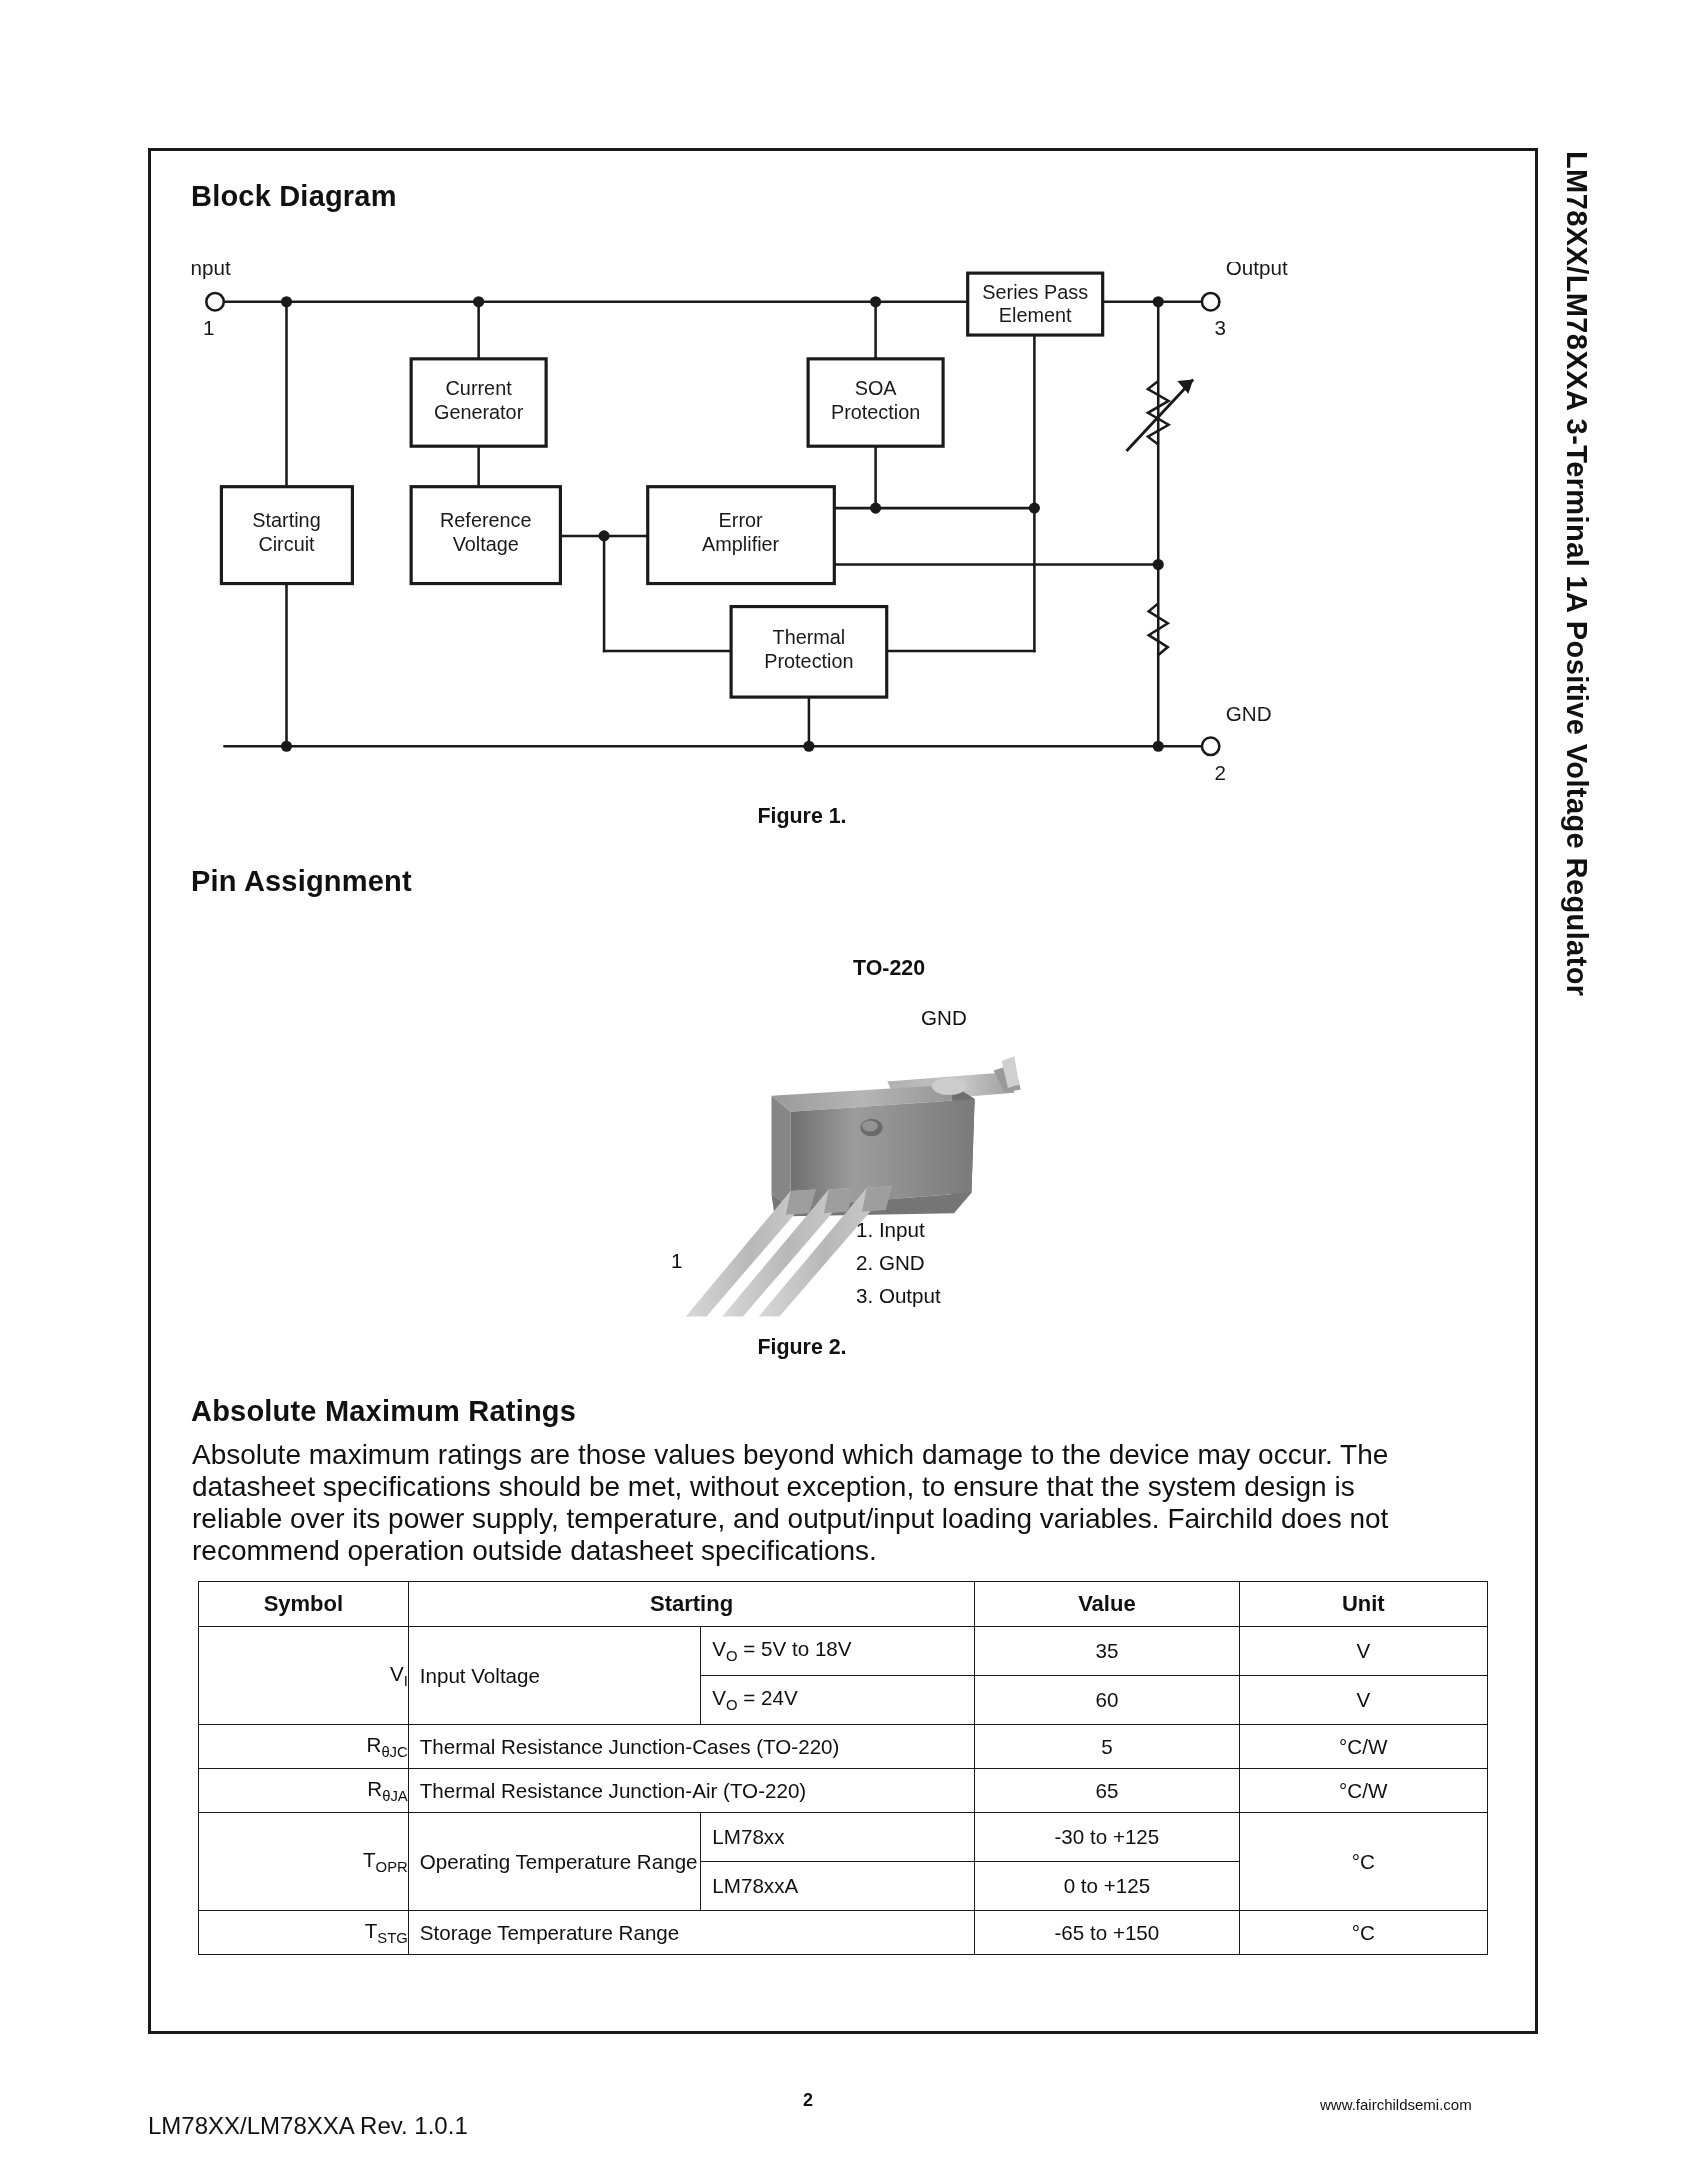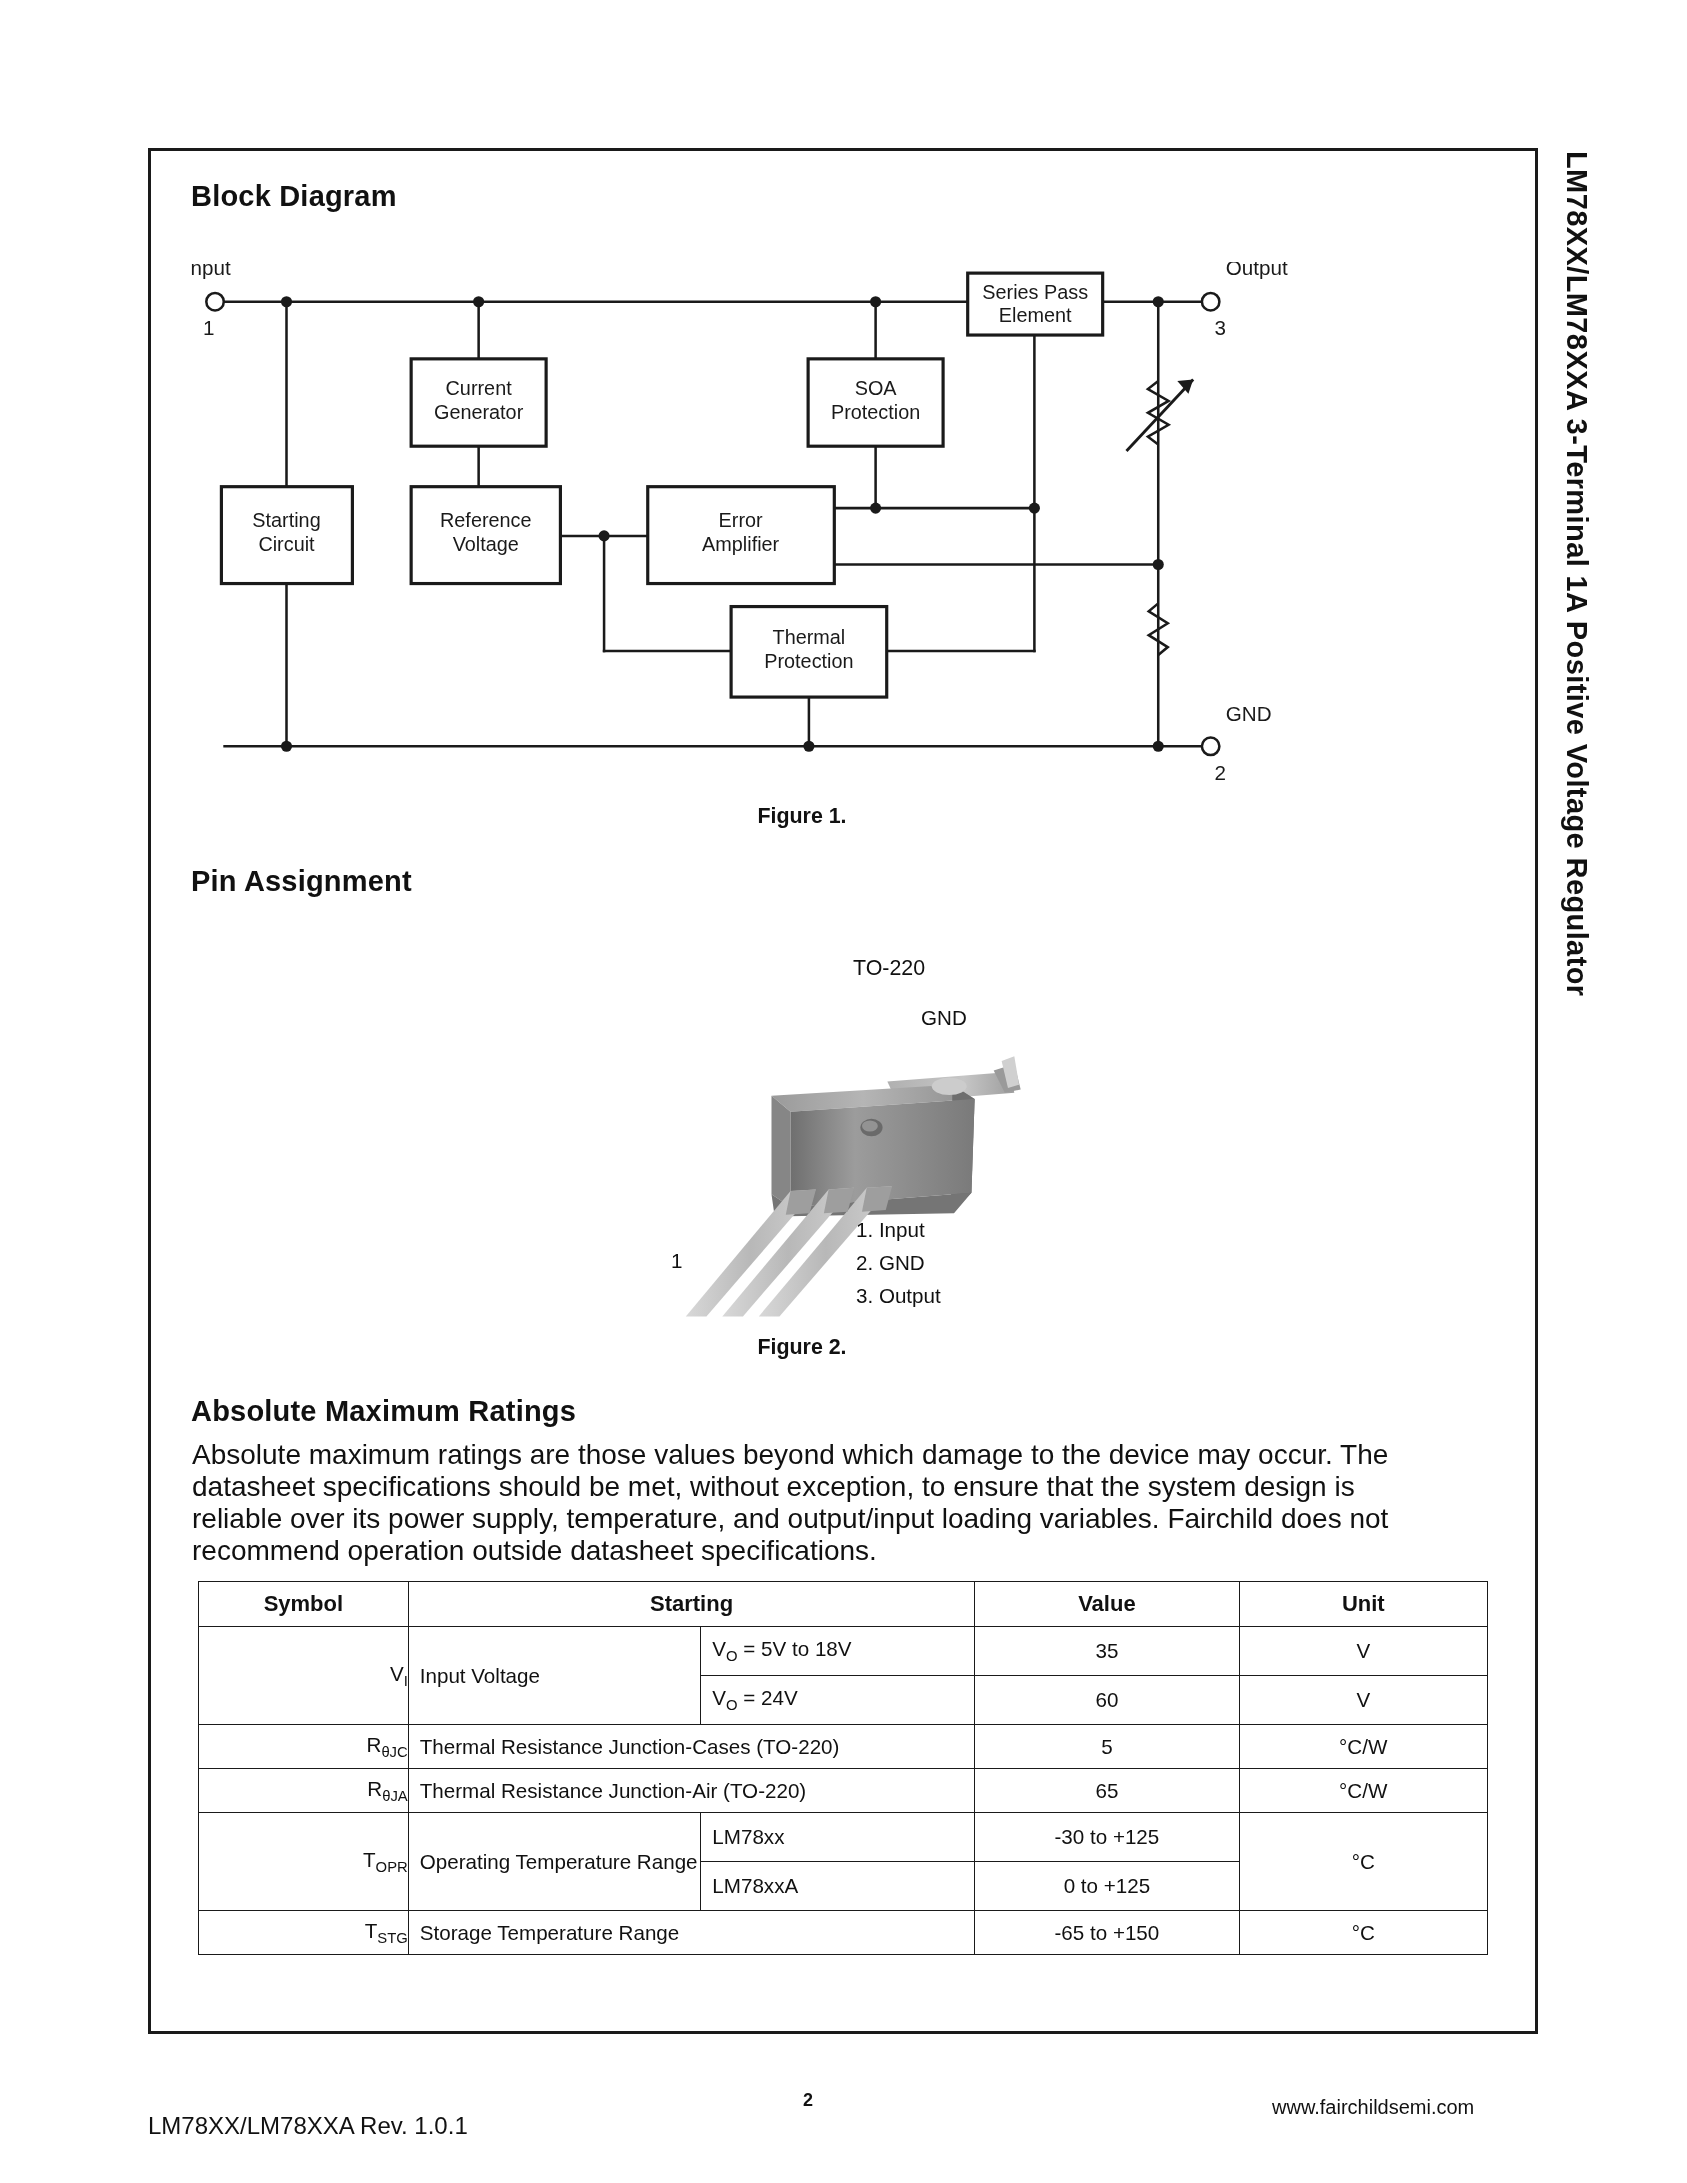--- a/index.html
+++ b/index.html
@@ -83,21 +83,21 @@
     left: 635px;
     top: 937px;
     width: 492px;
     height: 397px;
   }
   #to220-label {
     position: absolute;
     left: 853px;
     top: 956px;
     font-size: 21.4px;
-    font-weight: normal;
+    font-weight: bold;
   }
   #gnd-label-pkg {
     position: absolute;
     left: 921px;
     top: 1006px;
     font-size: 20.6px;
   }
   #pin1-label {
     position: absolute;
     left: 671px;
@@ -165,23 +165,23 @@
     font-weight: bold;
   }
   #footer-rev {
     position: absolute;
     left: 148px;
     top: 2112px;
     font-size: 24px;
   }
   #footer-url {
     position: absolute;
-    left: 1272px;
+    left: 1320px;
     top: 2096px;
-    font-size: 20px;
+    font-size: 15px;
   }
 
   
   #block-diagram text, #pin-assignment-figure text {
     font-family: "Liberation Sans", sans-serif;
   }
 </style>
 </head>
 <body>
 

